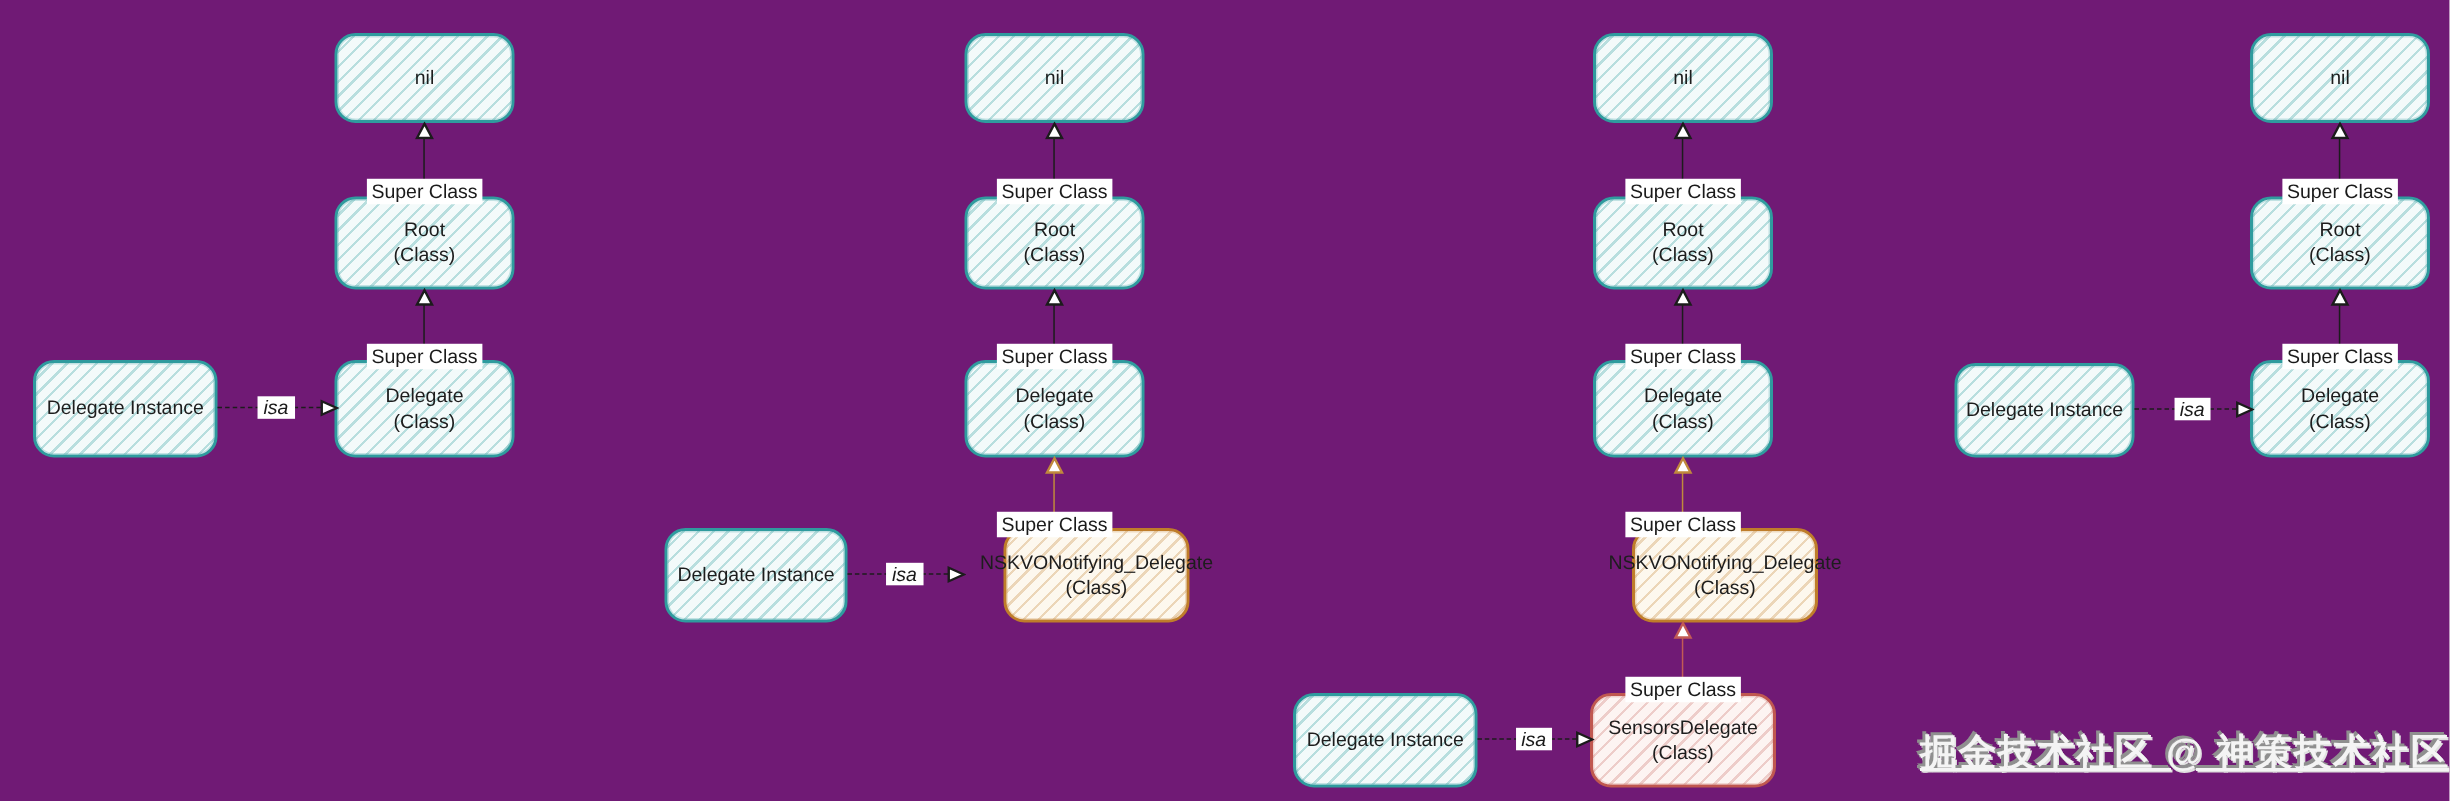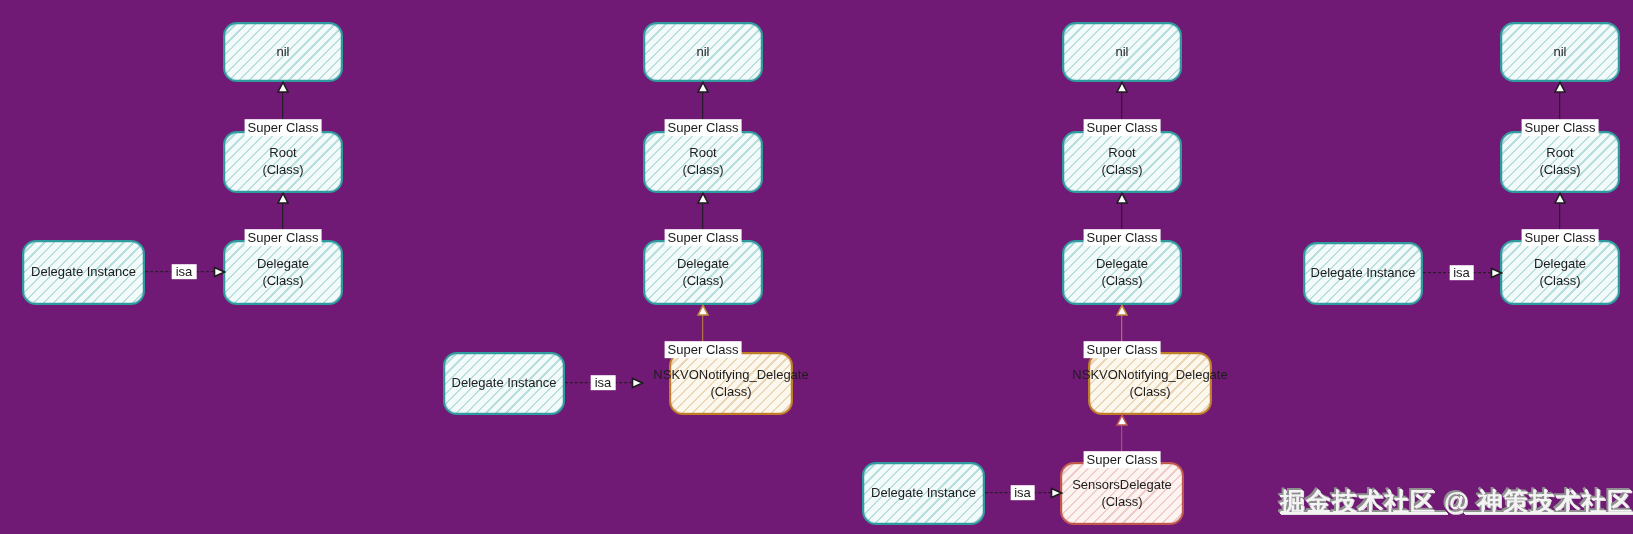--- a/index.html
+++ b/index.html
@@ -84,21 +84,21 @@
     white-space: nowrap;
     z-index: 2;
     margin-top: 20px;
   }
   .vconn.orange::before { border-left-color: #c0893c; }
   .vconn.orange .ah-up path { stroke: #c0893c; }
   .vconn.red::before { border-left-color: #c25b55; }
   .vconn.red .ah-up path { stroke: #c25b55; }
 
   
-  .hconn { position: absolute; height: 22px; }
+  .hconn { position: absolute; height: 22px; font-style: italic; }
   .hconn::before {
     content: "";
     position: absolute;
     left: 0;
     right: 4px;
     top: 50%;
     border-top: 1.7px dashed #1c1c1c;
     transform: translateY(-0.8px);
   }
   .hconn .hlabel {

